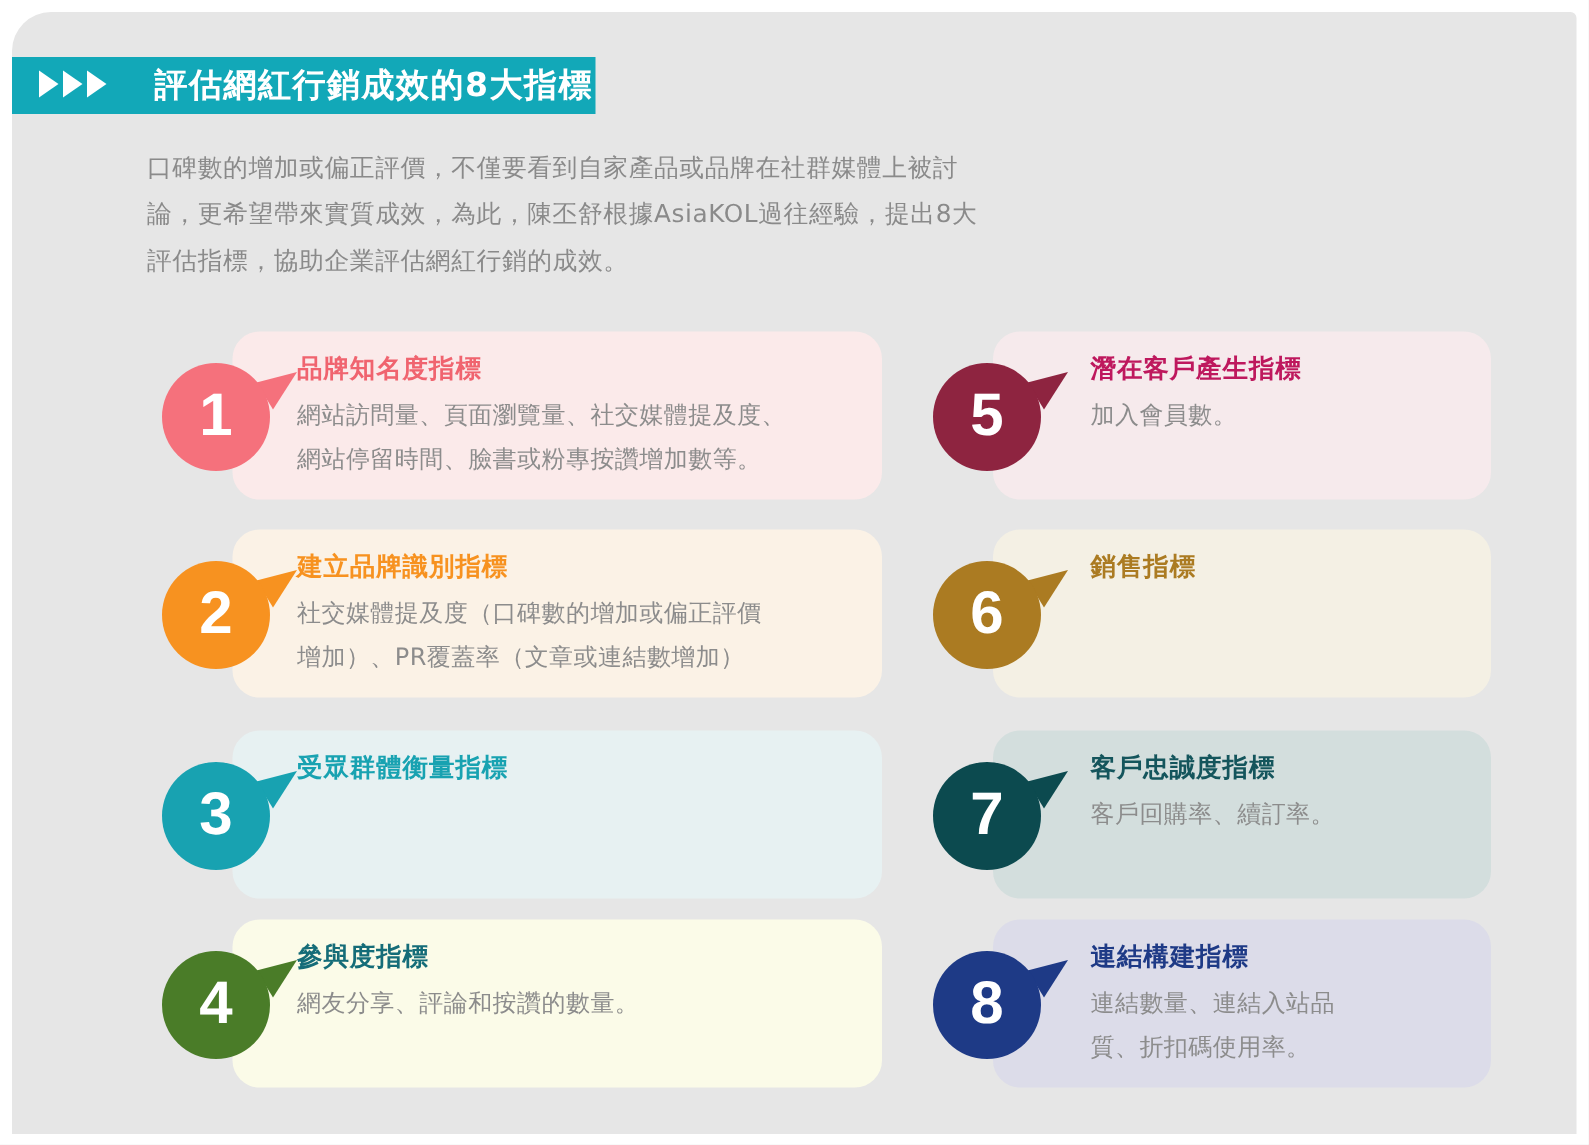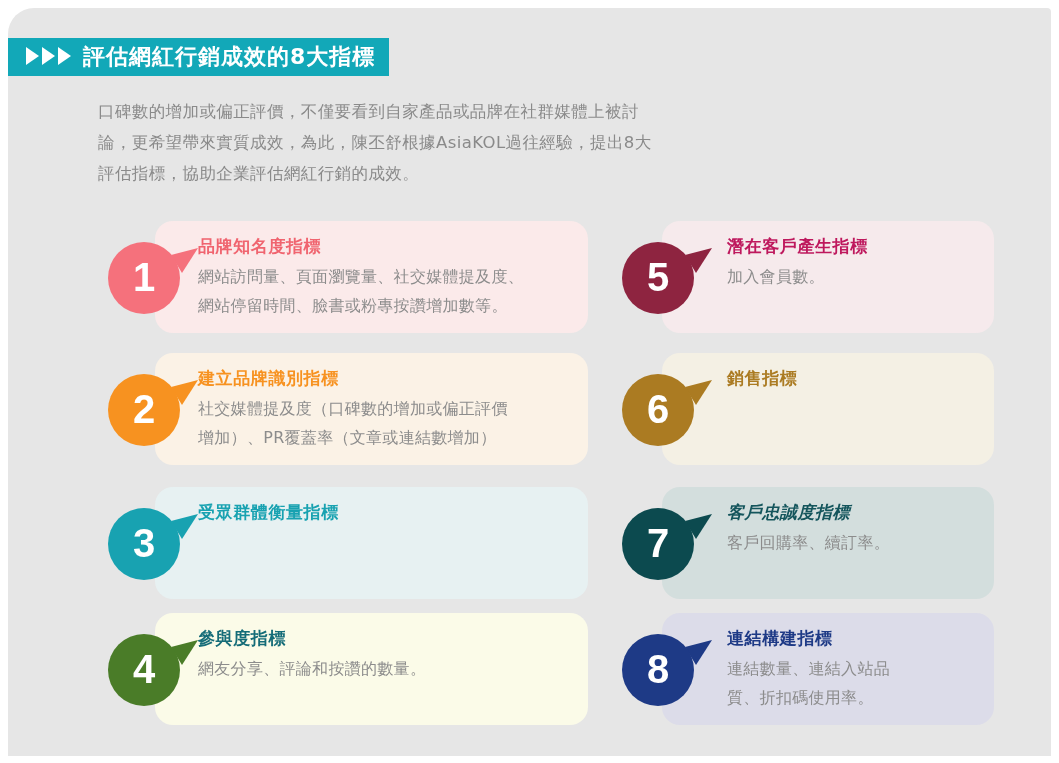--- a/index.html
+++ b/index.html
@@ -25,21 +25,22 @@
 
   
   #header-bar {
     position: absolute;
     left: 0px;
     top: 30px;
     height: 38px;
     background: #12a8b8;
     display: flex;
     align-items: center;
-    padding: 0 14px 0 18px;
+    padding: 0 2px 0 18px;
+    gap: 20px;
   }
   #header-arrows {
     display: flex;
     gap: 3px;
     margin-right: 12px;
     padding-bottom: 2px;
   }
   .arrow-glyph {
     width: 0; height: 0;
     border-top: 9px solid transparent;
@@ -263,21 +264,21 @@
       <div class="item col-right row-3">
         <div class="card" style="background: rgb(211, 222, 221);"></div>
         <div class="badge-wrap">
           <svg class="badge-svg" width="96" height="74" viewBox="0 0 96 74">
             <path d="M63 13 L90 6 L74 31 Z" fill="#0c4a4f"></path>
             <circle cx="36" cy="36" r="36" fill="#0c4a4f"></circle>
           </svg>
           <div class="badge-num">7</div>
         </div>
         <div class="text-block">
-          <div class="item-title" style="color: rgb(20, 85, 92); font-style: italic;">客戶忠誠度指標</div>
+          <div class="item-title" style="color: rgb(20, 85, 92);">客戶忠誠度指標</div>
           <div class="item-desc">
             <div>客戶回購率、續訂率。</div>
           </div>
         </div>
       </div>
       <div class="item col-right row-4">
         <div class="card" style="background: rgb(220, 220, 233);"></div>
         <div class="badge-wrap">
           <svg class="badge-svg" width="96" height="74" viewBox="0 0 96 74">
             <path d="M63 13 L90 6 L74 31 Z" fill="#1e3a86"></path>

